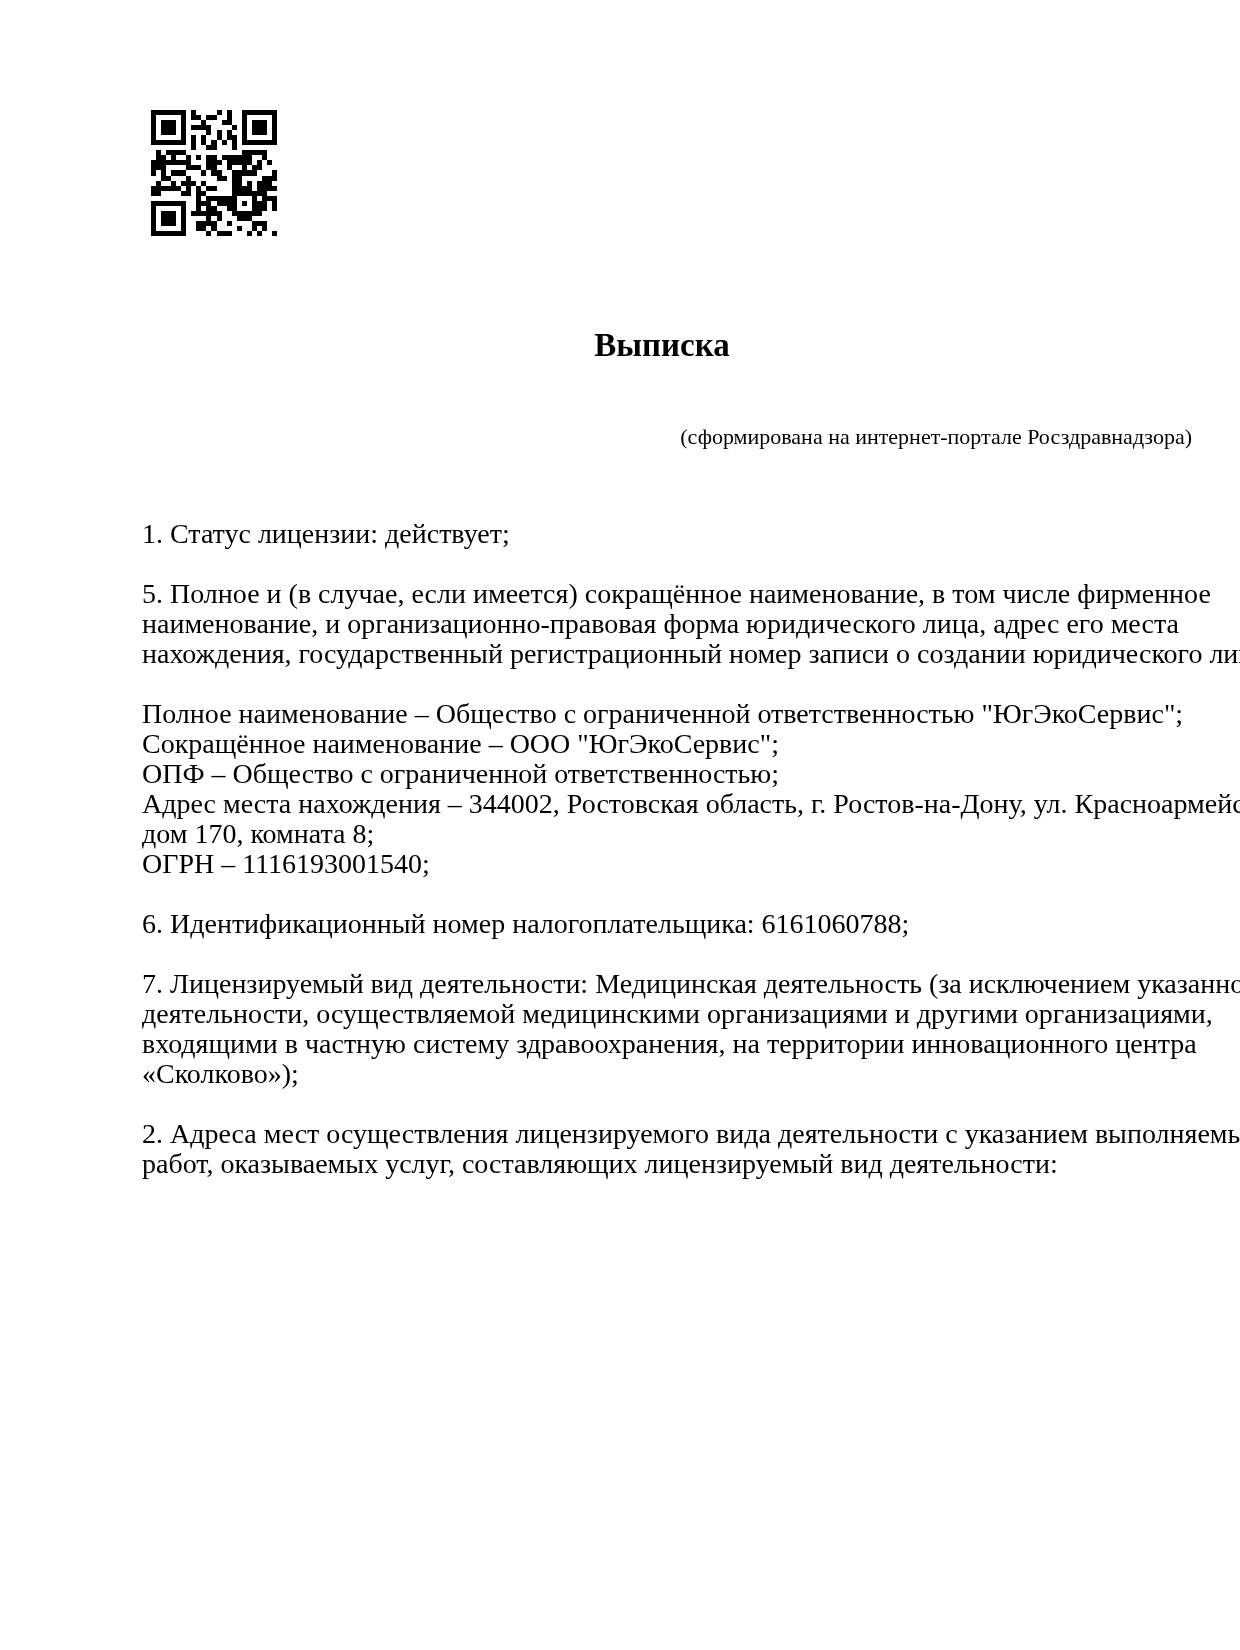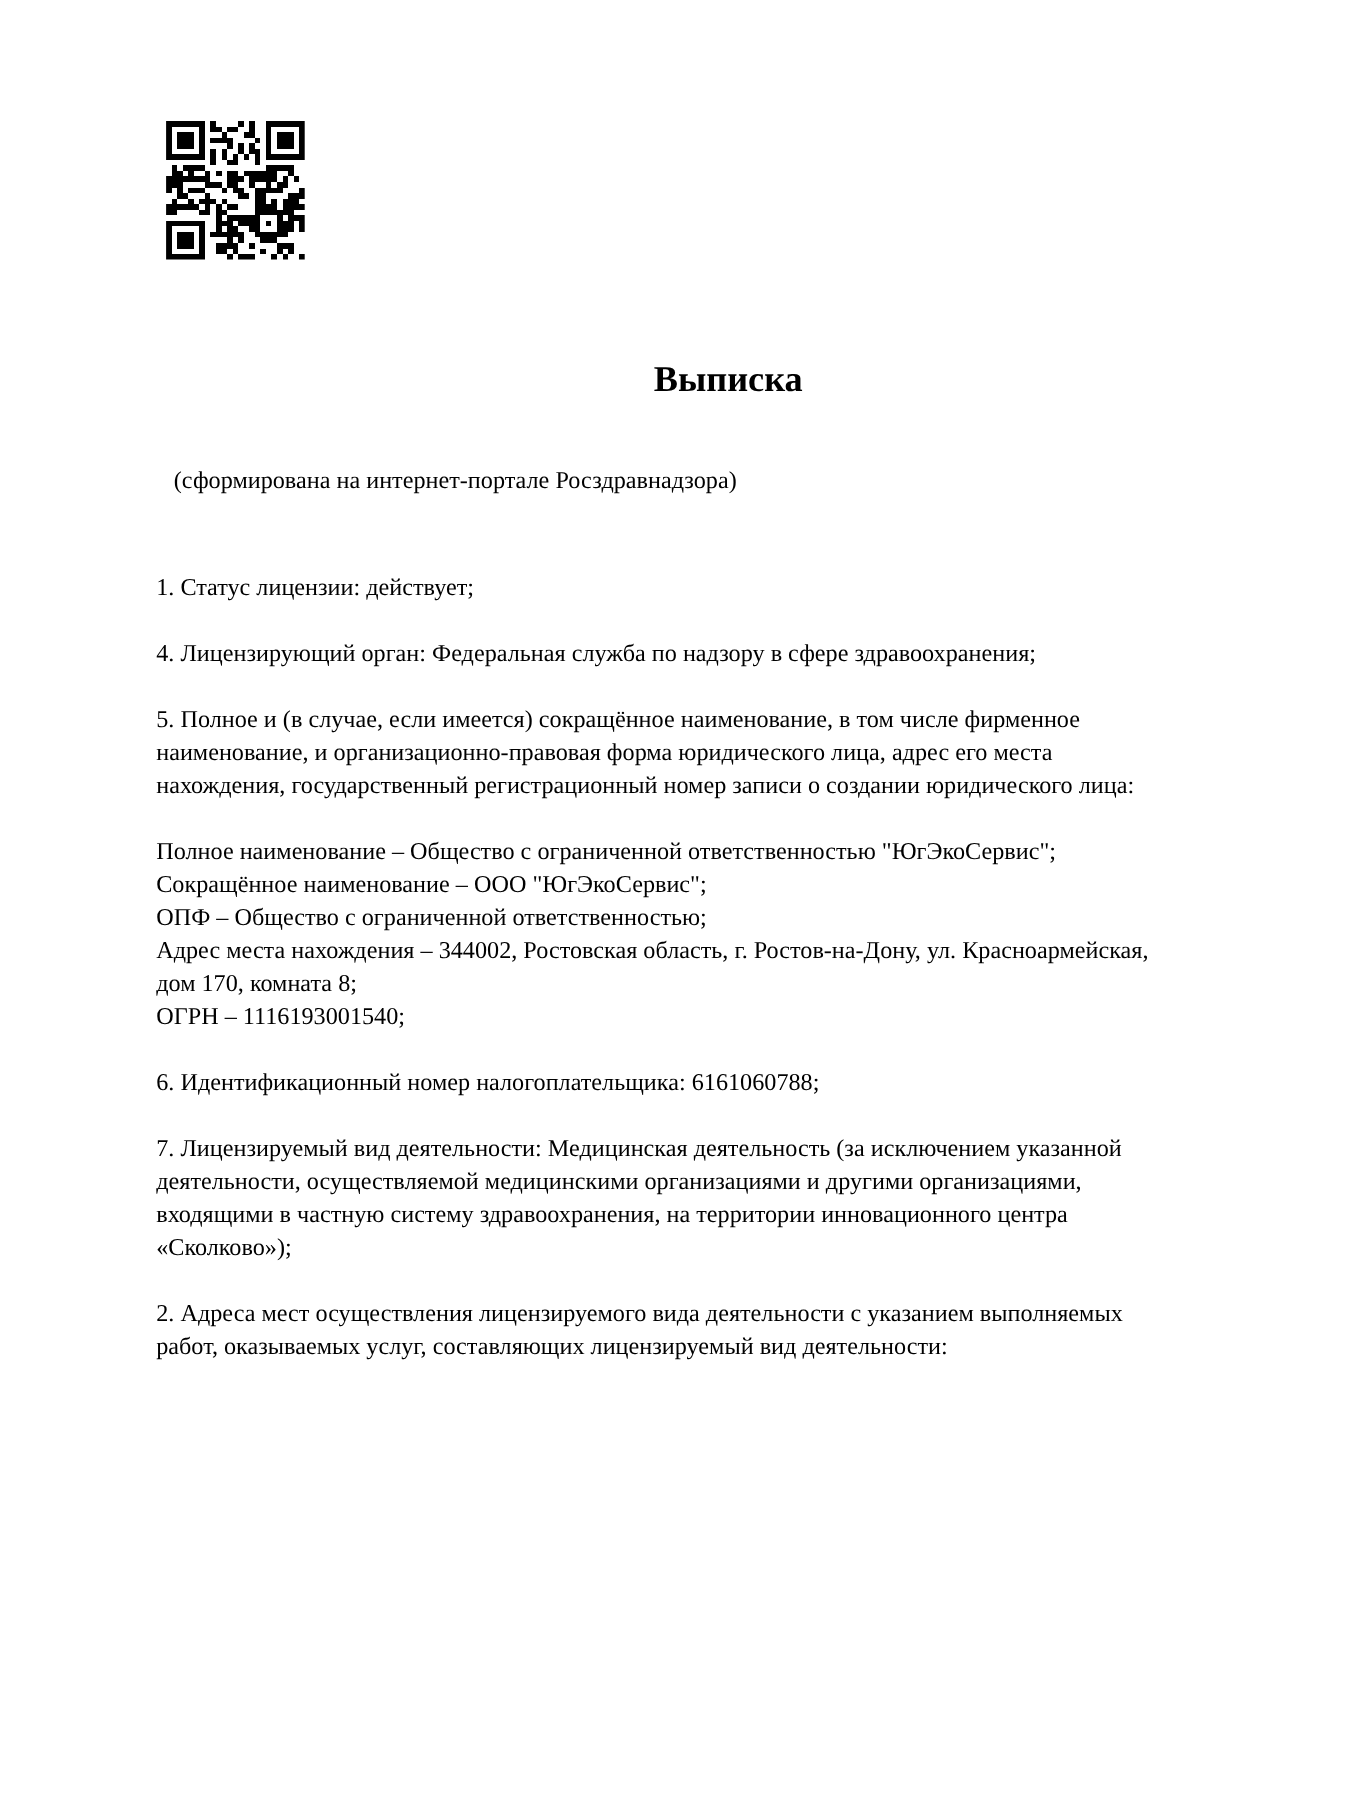--- a/index.html
+++ b/index.html
@@ -28,33 +28,33 @@
     left: 140px;
     top: 327px;
     width: 1044px;
     text-align: center;
     font-weight: bold;
     font-size: 33px;
     line-height: 36px;
   }
   .header-subtitle {
     position: absolute;
-    left: 158px;
+    left: 148px;
     top: 424px;
     width: 1044px;
-    text-align: left;
+    text-align: right;
     font-size: 22px;
     line-height: 26px;
   }
   .doc-body {
     position: absolute;
     left: 142px;
     top: 519px;
     width: 1090px;
-    font-size: 22px;
+    font-size: 28px;
     line-height: 30px;
   }
   .par {
     white-space: pre;
     margin: 0 0 30px 0;
   }
 </style>
 </head>
 <body>
 
@@ -387,21 +387,20 @@
     </svg>
 
   <div class="header-title">
     <div>Выписка</div>
   </div>
 
   <div class="header-subtitle">(сформирована на интернет-портале Росздравнадзора)</div>
 
   <div class="doc-body" id="doc-body">
       <div class="par">1. Статус лицензии: действует;</div>
-      <div class="par">4. Лицензирующий орган: Федеральная служба по надзору в сфере здравоохранения;</div>
       <div class="par">5. Полное и (в случае, если имеется) сокращённое наименование, в том числе фирменное
 наименование, и организационно-правовая форма юридического лица, адрес его места
 нахождения, государственный регистрационный номер записи о создании юридического лица:</div>
       <div class="par">Полное наименование – Общество с ограниченной ответственностью "ЮгЭкоСервис";
 Сокращённое наименование – ООО "ЮгЭкоСервис";
 ОПФ – Общество с ограниченной ответственностью;
 Адрес места нахождения – 344002, Ростовская область, г. Ростов-на-Дону, ул. Красноармейская,
 дом 170, комната 8;
 ОГРН – 1116193001540;</div>
       <div class="par">6. Идентификационный номер налогоплательщика: 6161060788;</div>

